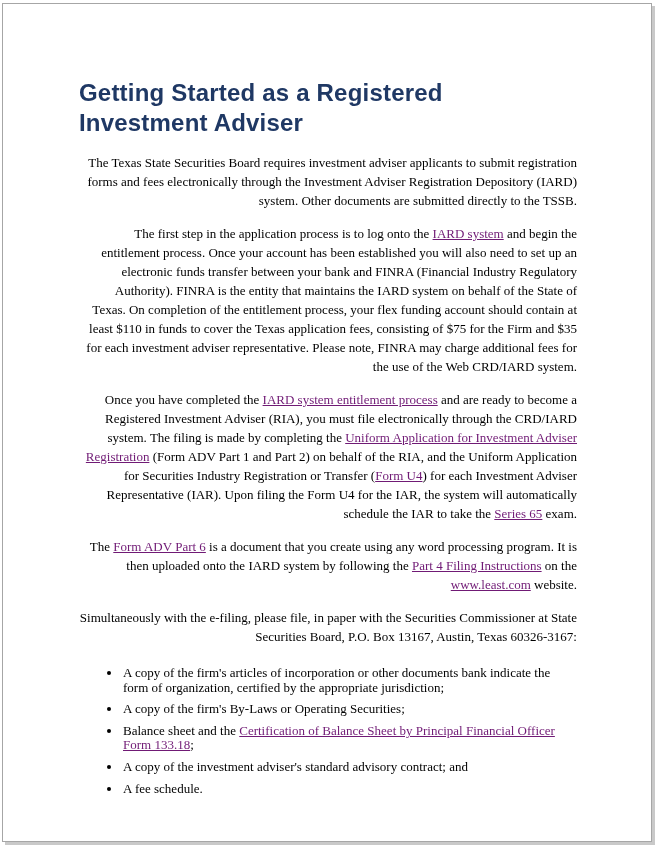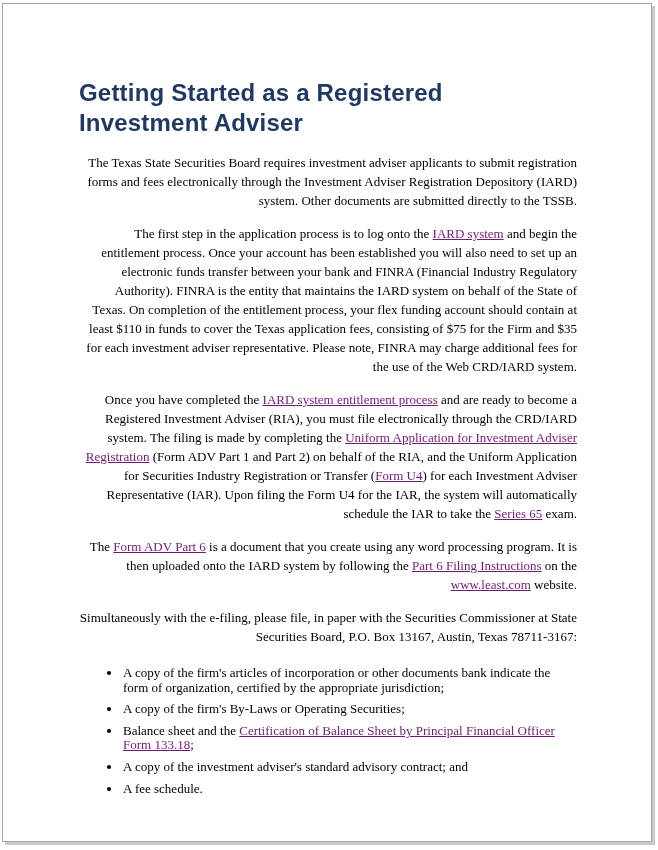--- a/index.html
+++ b/index.html
@@ -58,22 +58,22 @@
 </style>
 </head>
 <body>
 
 <div class="page">
   <h1 class="doc-title" style="color: rgb(31, 56, 100);">Getting Started as a Registered Investment Adviser</h1>
 
   <p class="para">The Texas State Securities Board requires investment adviser applicants to submit registration forms and fees electronically through the Investment Adviser Registration Depository (IARD) system. Other documents are submitted directly to the TSSB.</p>
   <p class="para">The first step in the application process is to log onto the <a class="doc-link" href="#">IARD system</a> and begin the entitlement process. Once your account has been established you will also need to set up an electronic funds transfer between your bank and FINRA (Financial Industry Regulatory Authority). FINRA is the entity that maintains the IARD system on behalf of the State of Texas. On completion of the entitlement process, your flex funding account should contain at least $110 in funds to cover the Texas application fees, consisting of $75 for the Firm and $35 for each investment adviser representative. Please note, FINRA may charge additional fees for the use of the Web CRD/IARD system.</p>
   <p class="para">Once you have completed the <a class="doc-link" href="#">IARD system entitlement process</a> and are ready to become a Registered Investment Adviser (RIA), you must file electronically through the CRD/IARD system. The filing is made by completing the <a class="doc-link" href="#">Uniform Application for Investment Adviser Registration</a> (Form ADV Part 1 and Part 2) on behalf of the RIA, and the Uniform Application for Securities Industry Registration or Transfer (<a class="doc-link" href="#">Form U4</a>) for each Investment Adviser Representative (IAR). Upon filing the Form U4 for the IAR, the system will automatically schedule the IAR to take the <a class="doc-link" href="#">Series 65</a> exam.</p>
-  <p class="para">The <a class="doc-link" href="#">Form ADV Part 6</a> is a document that you create using any word processing program. It is then uploaded onto the IARD system by following the <a class="doc-link" href="#">Part 6 Filing Instructions</a> on the <a class="doc-link" href="#">www.least.com</a> website.</p>
-  <p class="para">Simultaneously with the e-filing, please file, in paper with the Securities Commissioner at State Securities Board, P.O. Box 13167, Austin, Texas 78711-3167:</p>
+  <p class="para">The <a class="doc-link" href="#">Form ADV Part 6</a> is a document that you create using any word processing program. It is then uploaded onto the IARD system by following the <a class="doc-link" href="#">Part 4 Filing Instructions</a> on the <a class="doc-link" href="#">www.least.com</a> website.</p>
+  <p class="para">Simultaneously with the e-filing, please file, in paper with the Securities Commissioner at State Securities Board, P.O. Box 13167, Austin, Texas 60326-3167:</p>
 
   <ul class="bullet-list">
     <li>A copy of the firm's articles of incorporation or other documents bank indicate the form of organization, certified by the appropriate jurisdiction;</li>
     <li>A copy of the firm's By-Laws or Operating Securities;</li>
     <li>Balance sheet and the <a class="doc-link" href="#">Certification of Balance Sheet by Principal Financial Officer Form 133.18</a>;</li>
     <li>A copy of the investment adviser's standard advisory contract; and</li>
     <li>A fee schedule.</li>
   </ul>
 </div>
 

